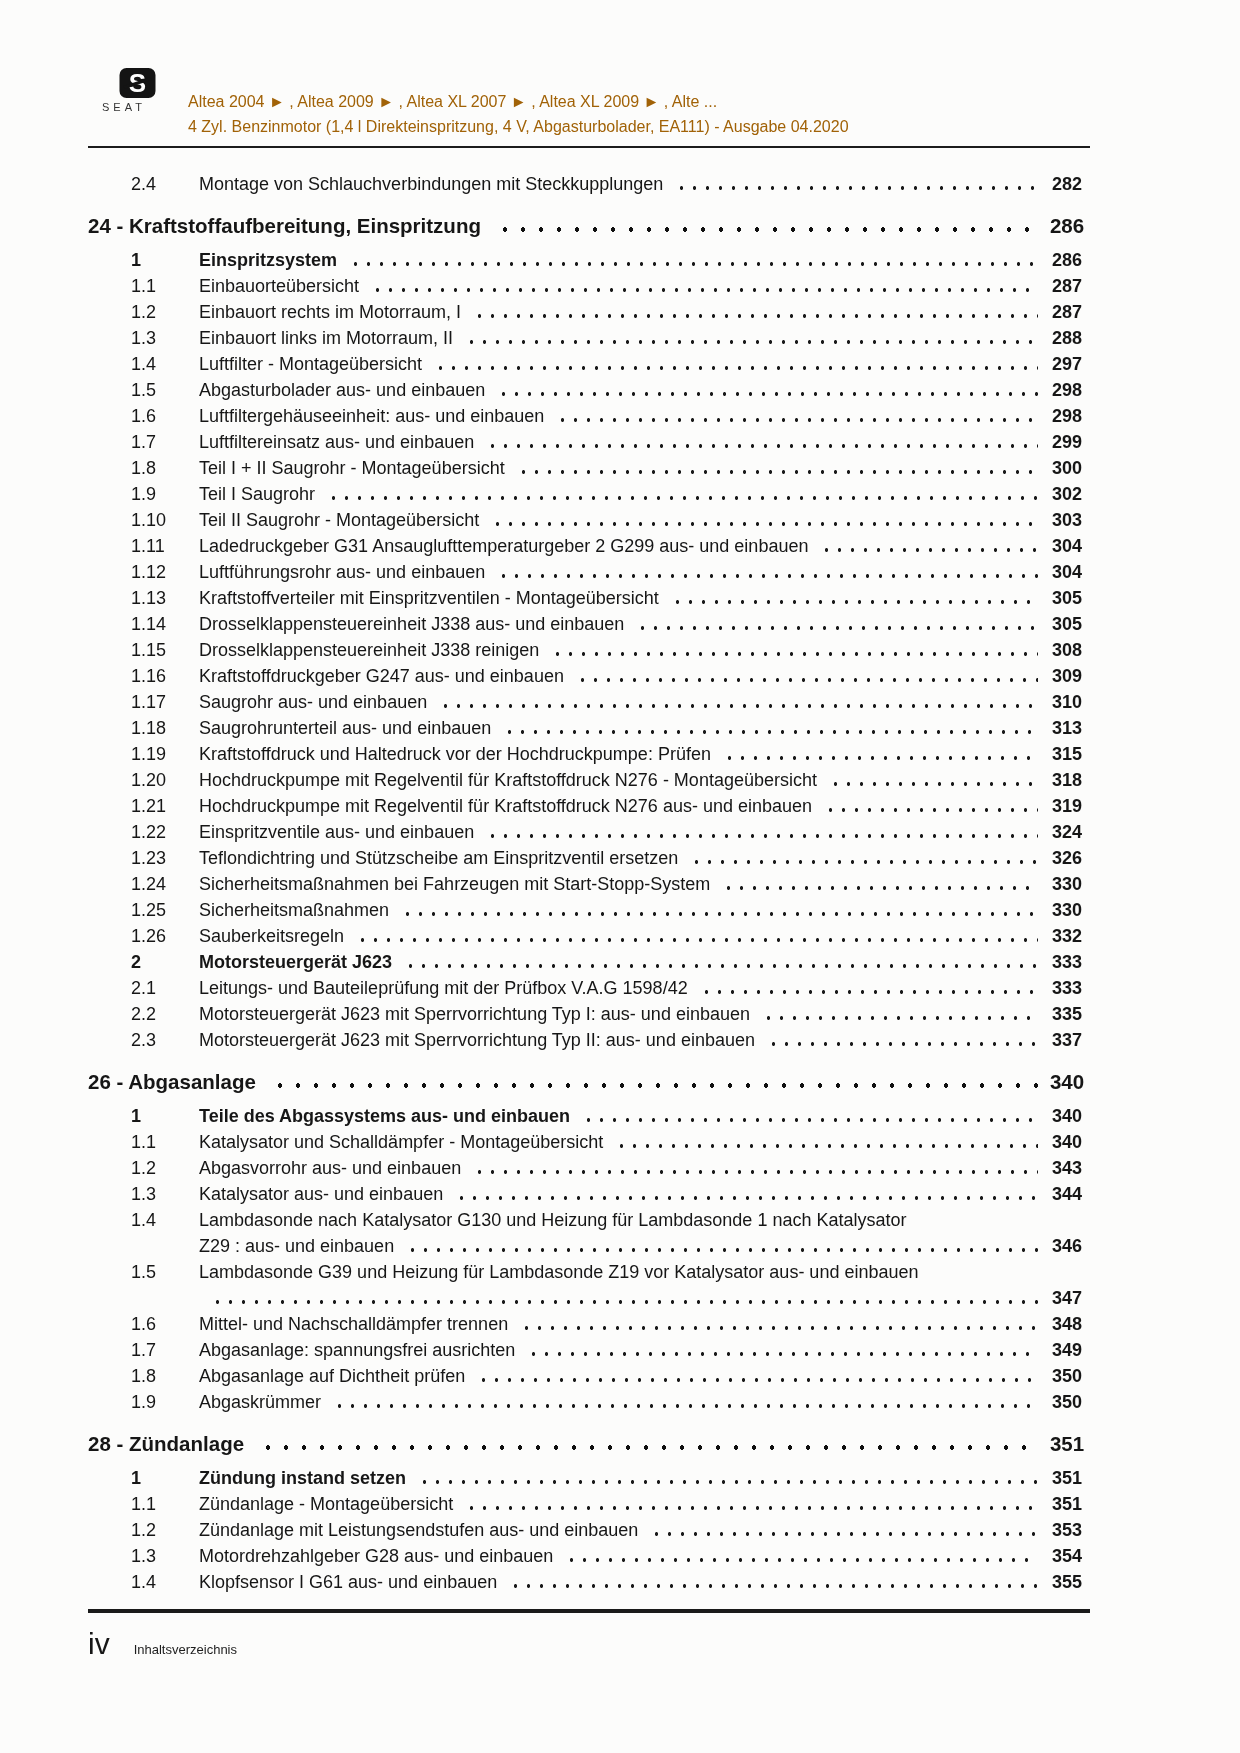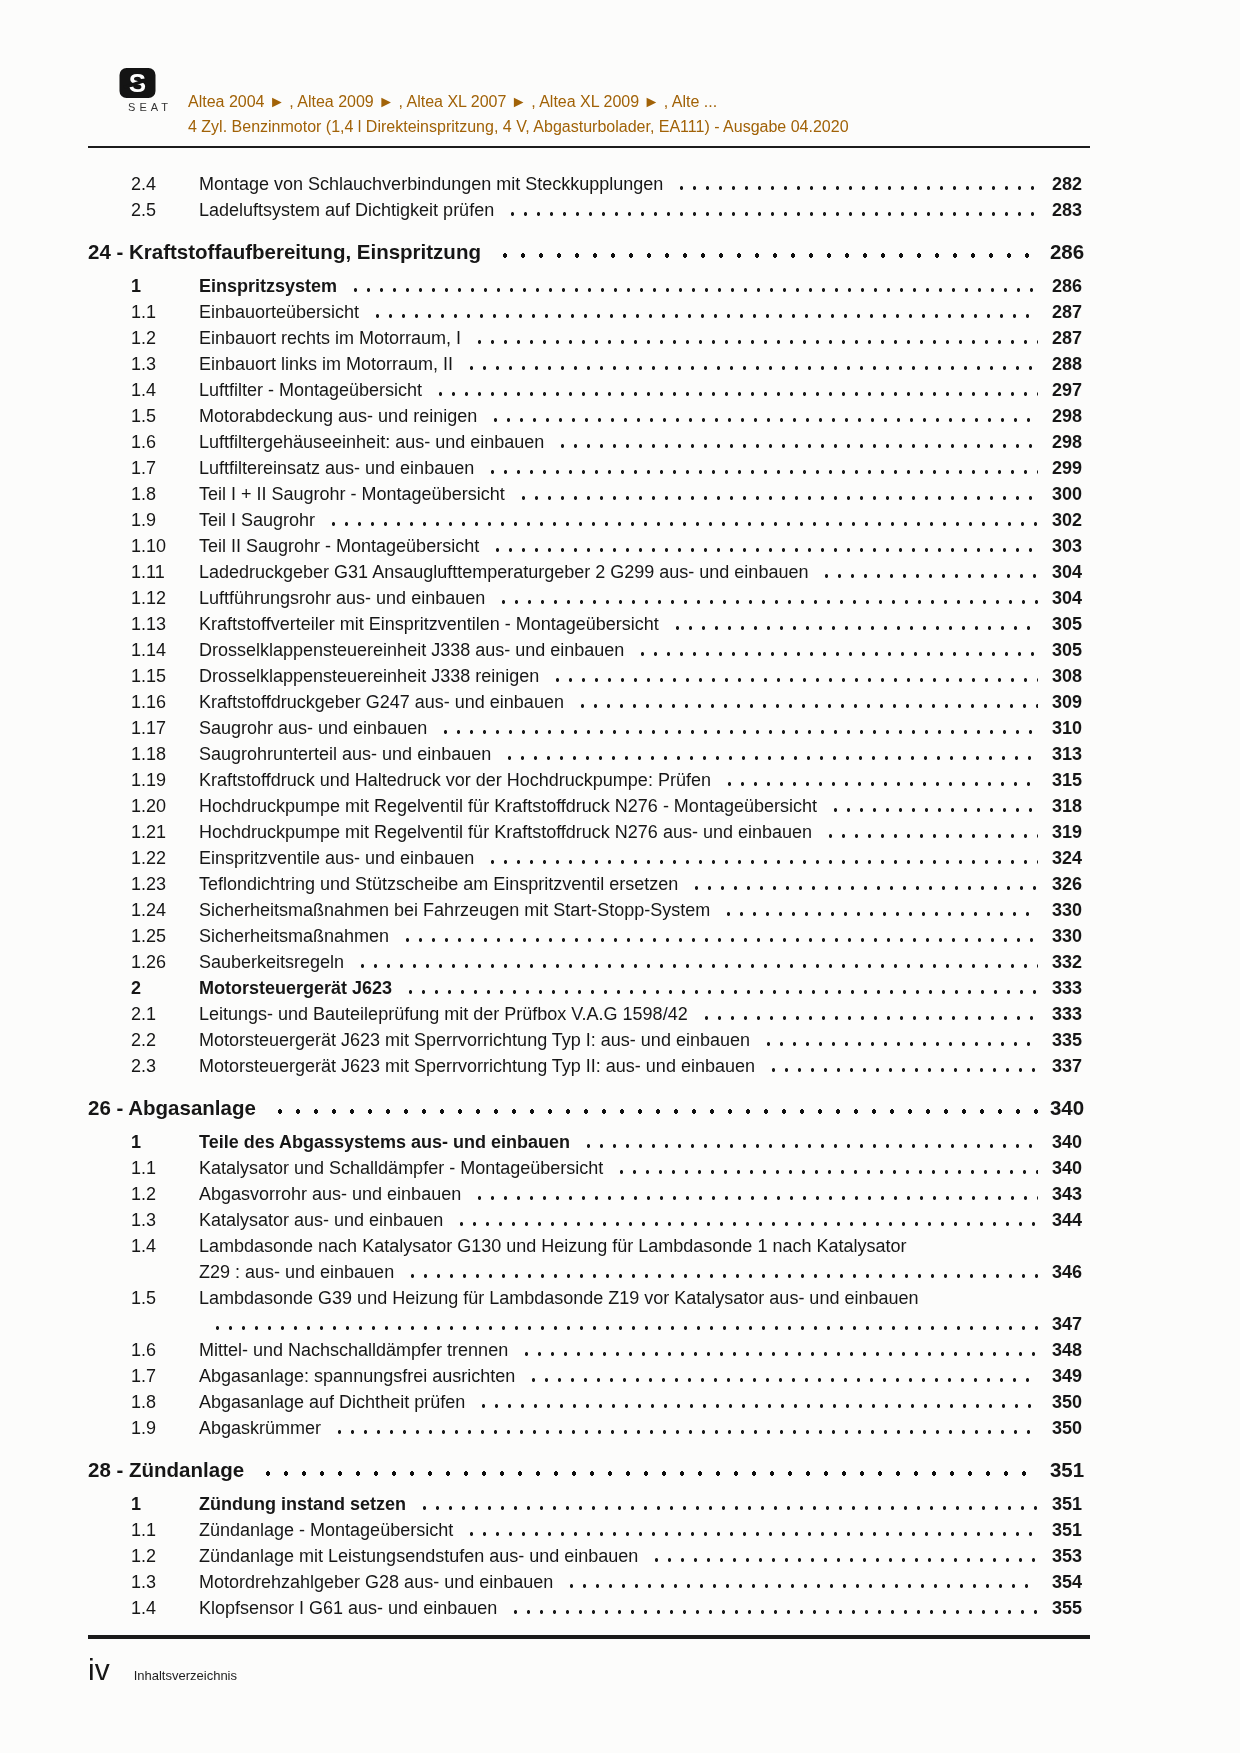--- a/index.html
+++ b/index.html
@@ -5,21 +5,21 @@
   html,body { margin:0; padding:0; }
   body { width:1240px; height:1753px; background:#e9e9e9; }
   .page {
     position:relative; width:1240px; height:1753px; background:#fcfcfb;
     font-family:"Liberation Sans","DejaVu Sans",sans-serif; color:#161616; overflow:hidden;
   }
   .content { position:absolute; left:88px; top:0; width:1002px; }
 
   
   .header { display:flex; padding-top:68px; }
-  .logo { width:70px; margin-left:14px; text-align:right; flex:none; }
+  .logo { width:70px; margin-left:14px; text-align:left; flex:none; }
   .logo svg { display:block; margin:0 auto; }
   .logo-text { font-size:11px; letter-spacing:4px; color:#333; margin-top:3px; }
   .header-text { margin-left:16px; padding-top:21px; font-size:16px; line-height:25px; color:#a16207; }
   .header-rule { margin-top:7px; border-top:2.5px solid #1c1c1c; height:0; }
 
   
   .toc { padding-top:23px; font-size:18px; line-height:26px; }
   .row { display:flex; }
   .num { margin-left:43px; width:68px; flex:none; }
   .title { flex:none; white-space:nowrap; }
@@ -67,26 +67,20 @@
     </div>
     <div class="header-rule"></div>
 
     <div class="toc" id="toc">
         <div class="row">
           <span class="num">2.4</span>
           <span class="title">Montage von Schlauchverbindungen mit Steckkupplungen</span>
           <span class="leader"></span>
           <span class="page-num">282</span>
         </div>
-        <div class="row">
-          <span class="num">2.5</span>
-          <span class="title">Ladeluftsystem auf Dichtigkeit prüfen</span>
-          <span class="leader"></span>
-          <span class="page-num">283</span>
-        </div>
         <div class="row chapter-row">
           <span class="title">24 - Kraftstoffaufbereitung, Einspritzung</span>
           <span class="leader"></span>
           <span class="page-num">286</span>
         </div>
         <div class="row bold">
           <span class="num">1</span>
           <span class="title">Einspritzsystem</span>
           <span class="leader"></span>
           <span class="page-num">286</span>
@@ -110,21 +104,21 @@
           <span class="page-num">288</span>
         </div>
         <div class="row">
           <span class="num">1.4</span>
           <span class="title">Luftfilter - Montageübersicht</span>
           <span class="leader"></span>
           <span class="page-num">297</span>
         </div>
         <div class="row">
           <span class="num">1.5</span>
-          <span class="title">Motorabdeckung aus- und reinigen</span>
+          <span class="title">Abgasturbolader aus- und einbauen</span>
           <span class="leader"></span>
           <span class="page-num">298</span>
         </div>
         <div class="row">
           <span class="num">1.6</span>
           <span class="title">Luftfiltergehäuseeinheit: aus- und einbauen</span>
           <span class="leader"></span>
           <span class="page-num">298</span>
         </div>
         <div class="row">

